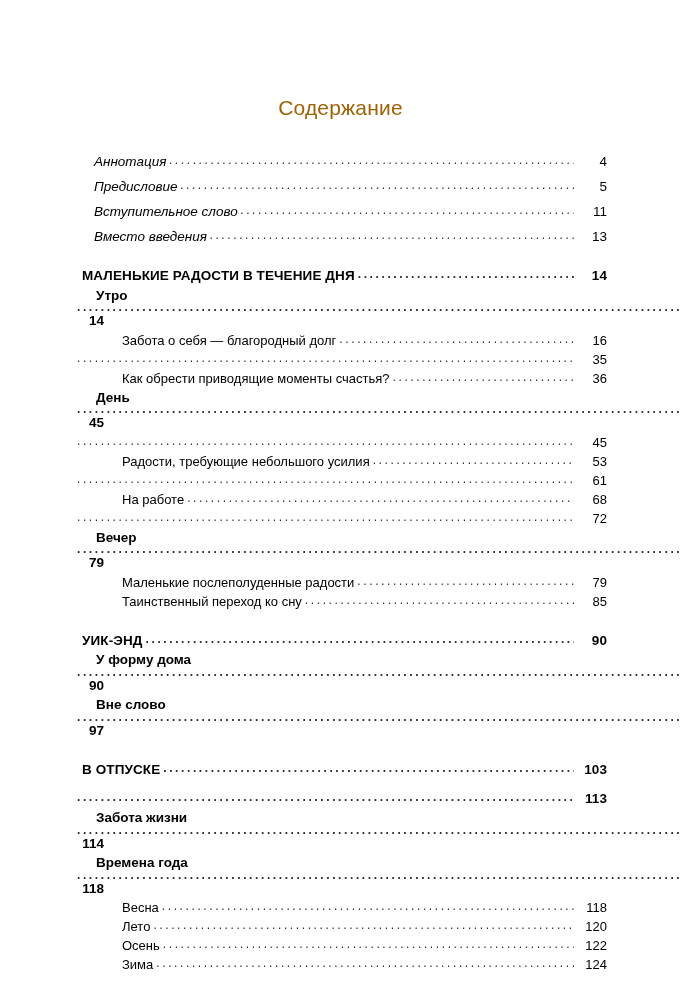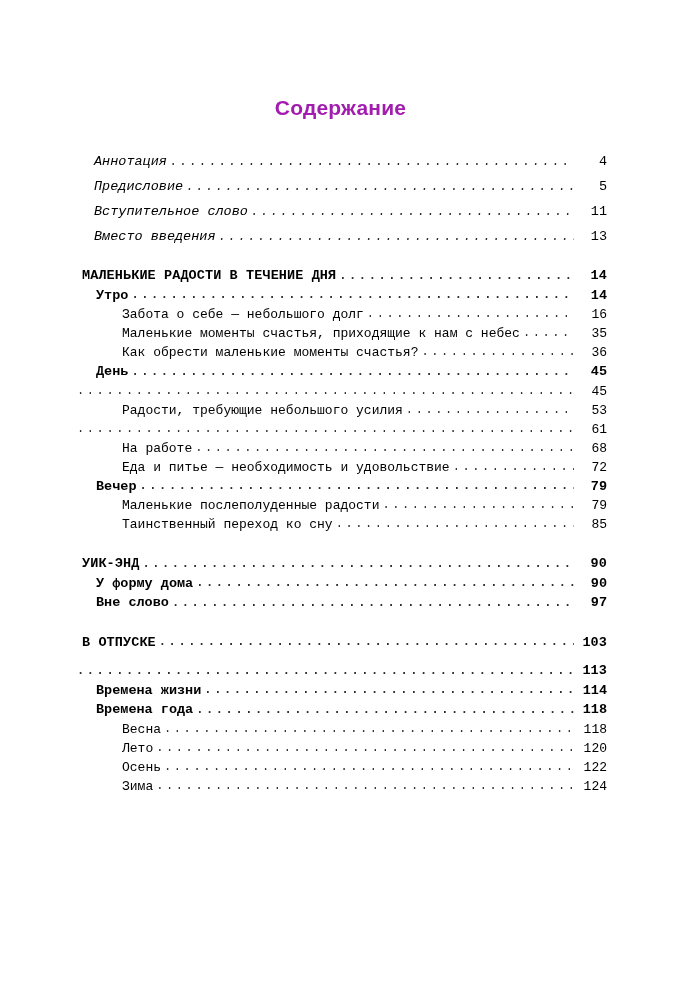--- a/index.html
+++ b/index.html
@@ -24,36 +24,35 @@
     box-sizing: border-box;
     padding: 0;
   }
   .toc-title {
     position: absolute;
     left: 0;
     top: 96px;
     width: 681px;
     text-align: center;
     font-size: 21px;
-    font-weight: bold;
-    color: #a21caf;
+    font-weight: normal;
+    color: #a16207;
     letter-spacing: 0.2px;
   }
   .toc-list {
     position: absolute;
     left: 74px;
     top: 155px;
     width: 533px;
   }
   .entry {
     display: flex;
-    align-items: flex-end;
+    align-items: flex-start;
     width: 100%;
     line-height: 1.0;
-    font-family: Liberation Mono, monospace;
   }
   .entry .label {
     white-space: nowrap;
     flex: 0 0 auto;
   }
   .entry .dots {
     flex: 1 1 auto;
     overflow: hidden;
     white-space: nowrap;
     margin: 0 3px;
@@ -83,20 +82,21 @@
     letter-spacing: 0.1px;
     margin-bottom: 6px;
   }
   .lvl-part .label { padding-left: 8px; }
   .lvl-part .page-num { width: 30px; }
 
   .lvl-section {
     font-weight: bold;
     font-size: 13.5px;
     margin-bottom: 6px;
+    flex-direction: column;
   }
   .lvl-section .label { padding-left: 22px; }
   .lvl-section .page-num { width: 30px; }
 
   .lvl-item {
     font-size: 13px;
     margin-bottom: 6px;
   }
   .lvl-item .label { padding-left: 48px; }
   .lvl-item .page-num { width: 30px; }
@@ -136,31 +136,30 @@
         <span class="label">МАЛЕНЬКИЕ РАДОСТИ В ТЕЧЕНИЕ ДНЯ</span>
         <span class="dots">........................................................................................................................................................................................................</span>
         <span class="page-num">14</span>
       </div>
       <div class="entry lvl-section">
         <span class="label">Утро</span>
         <span class="dots">........................................................................................................................................................................................................</span>
         <span class="page-num">14</span>
       </div>
       <div class="entry lvl-item">
-        <span class="label">Забота о себе — небольшого долг</span>
+        <span class="label">Забота о себя — благородный долг</span>
         <span class="dots">........................................................................................................................................................................................................</span>
         <span class="page-num">16</span>
       </div>
       <div class="entry lvl-item">
-        <span class="label">Маленькие моменты счастья, приходящие к нам с небес</span>
         <span class="dots">........................................................................................................................................................................................................</span>
         <span class="page-num">35</span>
       </div>
       <div class="entry lvl-item">
-        <span class="label">Как обрести маленькие моменты счастья?</span>
+        <span class="label">Как обрести приводящие моменты счастья?</span>
         <span class="dots">........................................................................................................................................................................................................</span>
         <span class="page-num">36</span>
       </div>
       <div class="entry lvl-section">
         <span class="label">День</span>
         <span class="dots">........................................................................................................................................................................................................</span>
         <span class="page-num">45</span>
       </div>
       <div class="entry lvl-item">
         <span class="dots">........................................................................................................................................................................................................</span>
@@ -174,21 +173,20 @@
       <div class="entry lvl-item">
         <span class="dots">........................................................................................................................................................................................................</span>
         <span class="page-num">61</span>
       </div>
       <div class="entry lvl-item">
         <span class="label">На работе</span>
         <span class="dots">........................................................................................................................................................................................................</span>
         <span class="page-num">68</span>
       </div>
       <div class="entry lvl-item">
-        <span class="label">Еда и питье — необходимость и удовольствие</span>
         <span class="dots">........................................................................................................................................................................................................</span>
         <span class="page-num">72</span>
       </div>
       <div class="entry lvl-section">
         <span class="label">Вечер</span>
         <span class="dots">........................................................................................................................................................................................................</span>
         <span class="page-num">79</span>
       </div>
       <div class="entry lvl-item">
         <span class="label">Маленькие послеполуденные радости</span>
@@ -221,21 +219,21 @@
         <span class="label">В ОТПУСКЕ</span>
         <span class="dots">........................................................................................................................................................................................................</span>
         <span class="page-num">103</span>
       </div>
       <div class="gap-sm"></div>
       <div class="entry lvl-part">
         <span class="dots">........................................................................................................................................................................................................</span>
         <span class="page-num">113</span>
       </div>
       <div class="entry lvl-section">
-        <span class="label">Времена жизни</span>
+        <span class="label">Забота жизни</span>
         <span class="dots">........................................................................................................................................................................................................</span>
         <span class="page-num">114</span>
       </div>
       <div class="entry lvl-section">
         <span class="label">Времена года</span>
         <span class="dots">........................................................................................................................................................................................................</span>
         <span class="page-num">118</span>
       </div>
       <div class="entry lvl-item">
         <span class="label">Весна</span>

